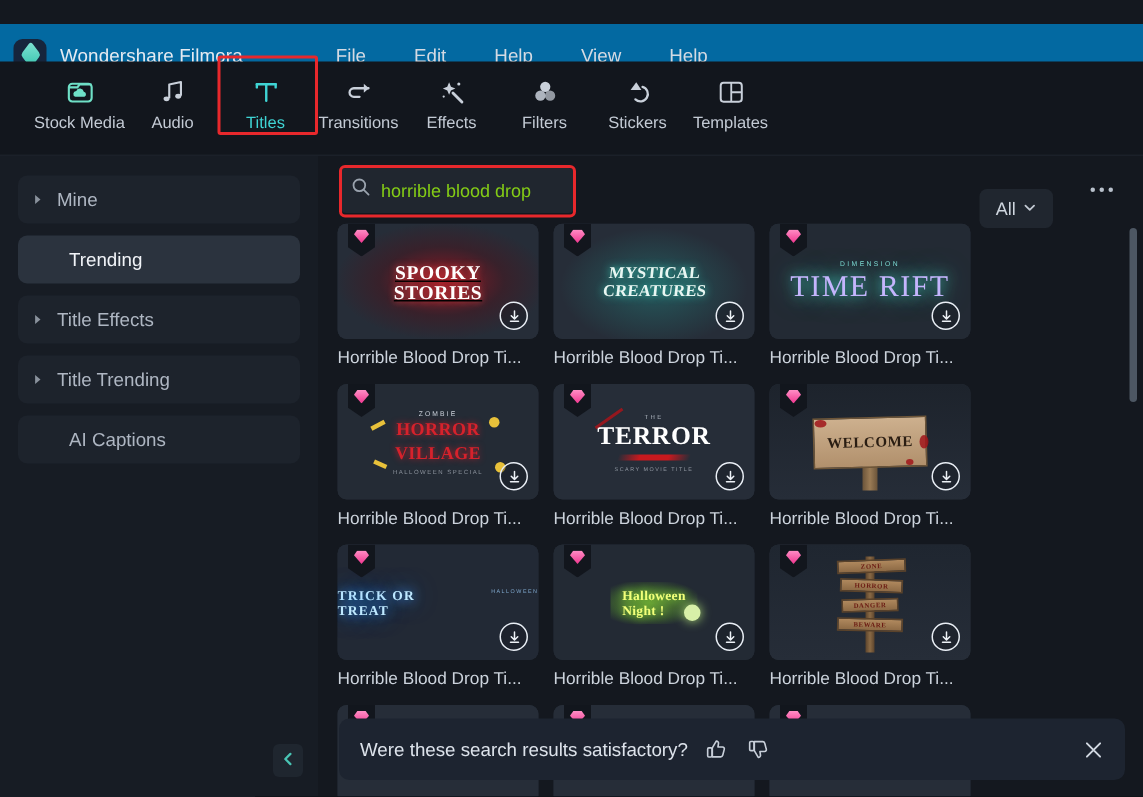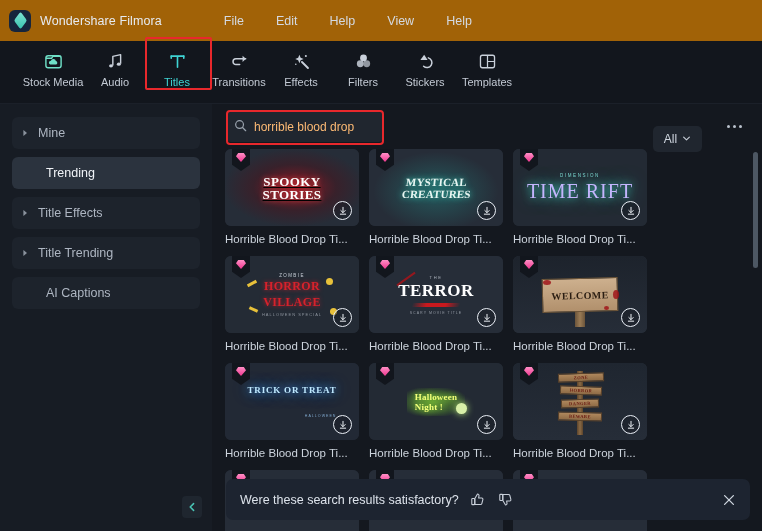--- a/index.html
+++ b/index.html
@@ -17,24 +17,24 @@
     position: relative;
     width: 762px;
     height: 531px;
     background: #14181f;
     overflow: hidden;
   }
 
   
   .titlebar {
     position: absolute;
-    top: 0; left: 0;
+    top: 16px; left: 0;
     width: 762px;
     height: 41px;
-    background: #a16207;
+    background: #0369a1;
     display: flex;
     align-items: center;
   }
   .logo {
     width: 22px; height: 22px;
     margin-left: 9px;
     border-radius: 6px;
     background: #16253c;
     display: flex; align-items: center; justify-content: center;
     flex: 0 0 auto;
@@ -176,21 +176,21 @@
     border-radius: 5px;
     display: flex;
     align-items: center;
     padding: 0 8px;
     gap: 7px;
   }
   .search-input {
     background: transparent;
     border: none;
     outline: none;
-    color: #fdba74;
+    color: #84cc16;
     font-size: 12px;
     font-family: "Liberation Sans", sans-serif;
     width: 126px;
   }
   .search-input::placeholder { color: #6b7480; }
   .search-highlight {
     position: absolute;
     left: 226px; top: 110px;
     width: 158px; height: 35px;
     border: 2px solid #e8282c;
@@ -406,21 +406,21 @@
     z-index: 1;
   }
   .art-welcome .blood {
     position: absolute; border-radius: 50%; background: #a0151a; opacity: .85; z-index: 3;
   }
   .art-welcome .b1 { width: 8px; height: 5px; left: 30px; top: 24px; }
   .art-welcome .b2 { width: 6px; height: 9px; right: 28px; top: 34px; }
   .art-welcome .b3 { width: 5px; height: 4px; right: 38px; top: 50px; }
 
   .art-trick { background: #222935; }
-  .art-trick .wrap { display:flex; flex-direction:column; align-items:flex-end; gap:19px; }
+  .art-trick .wrap { display:flex; flex-direction:row; align-items:flex-start; gap:19px; }
   .art-trick .main {
     font-family: "Liberation Serif", serif; font-weight: bold;
     font-size: 9px; color: #bfe9ff; letter-spacing: 0.8px;
     text-shadow: 0 0 8px rgba(60,160,255,1), 0 0 16px rgba(40,120,255,0.8);
   }
   .art-trick .tiny { font-size: 3.6px; color: #7fa7cc; letter-spacing: 1px; }
 
   .art-hween { background: #232a34; }
   .art-hween .blob {
     position: relative;

